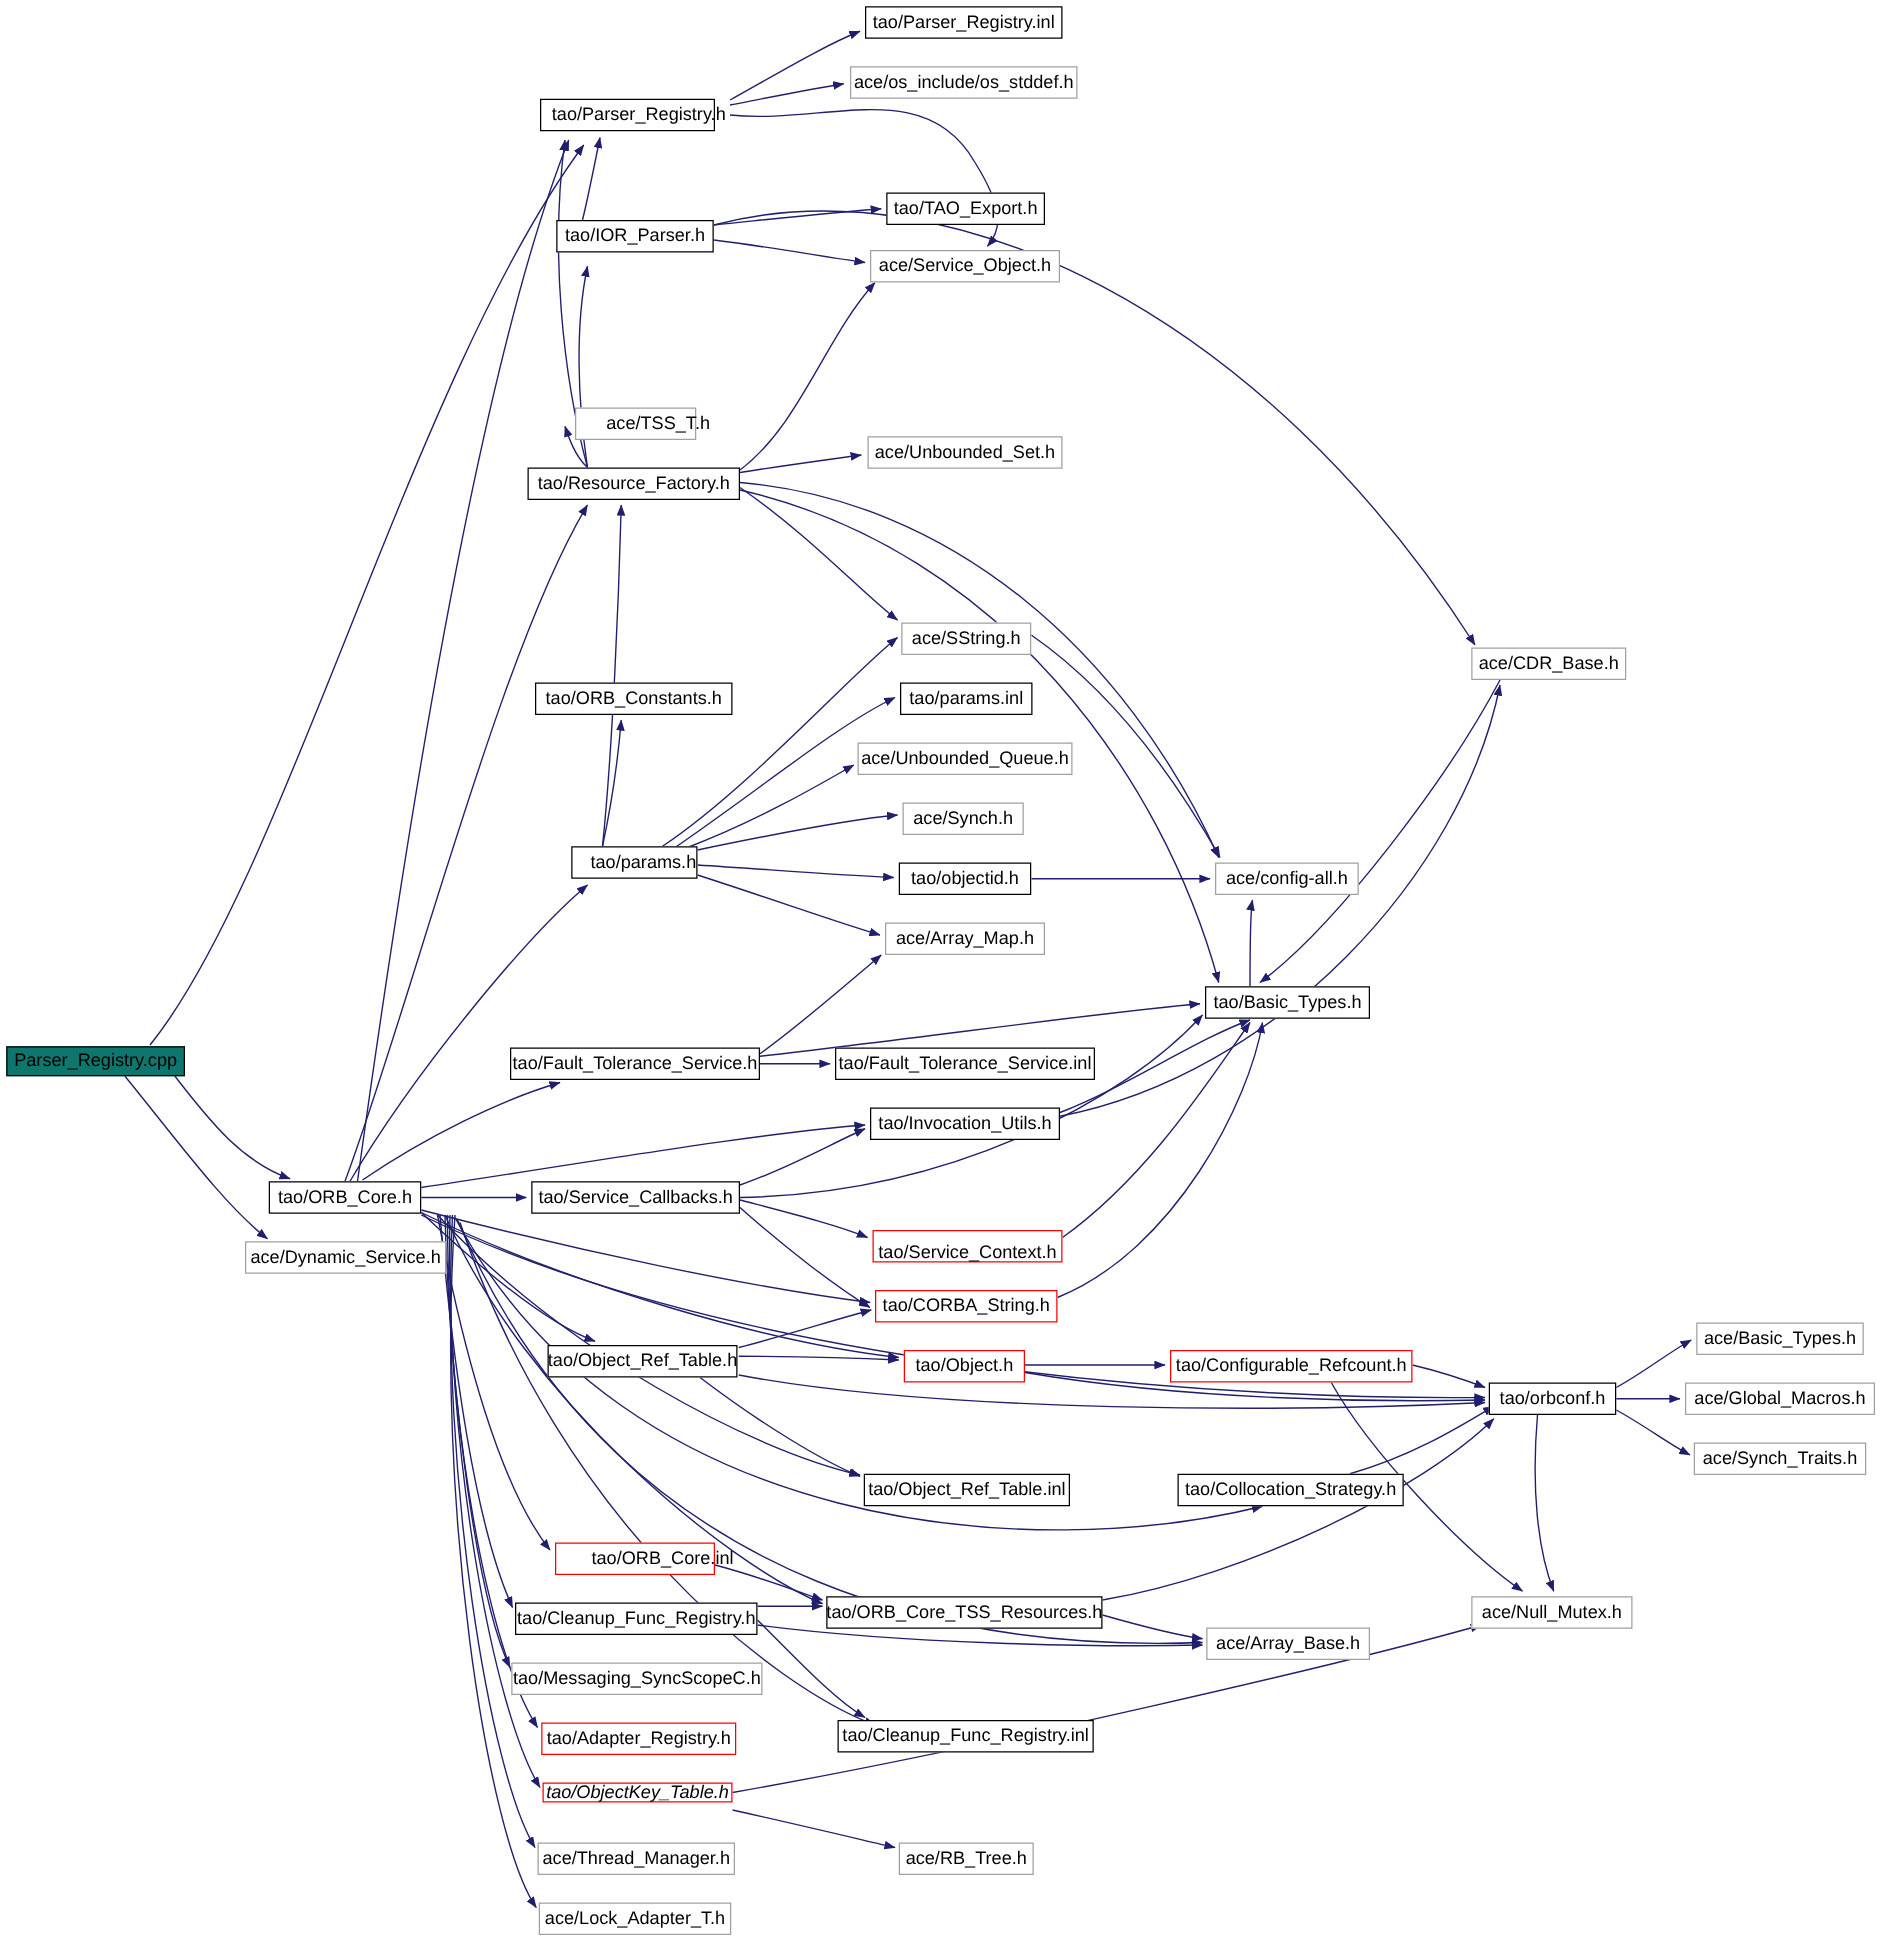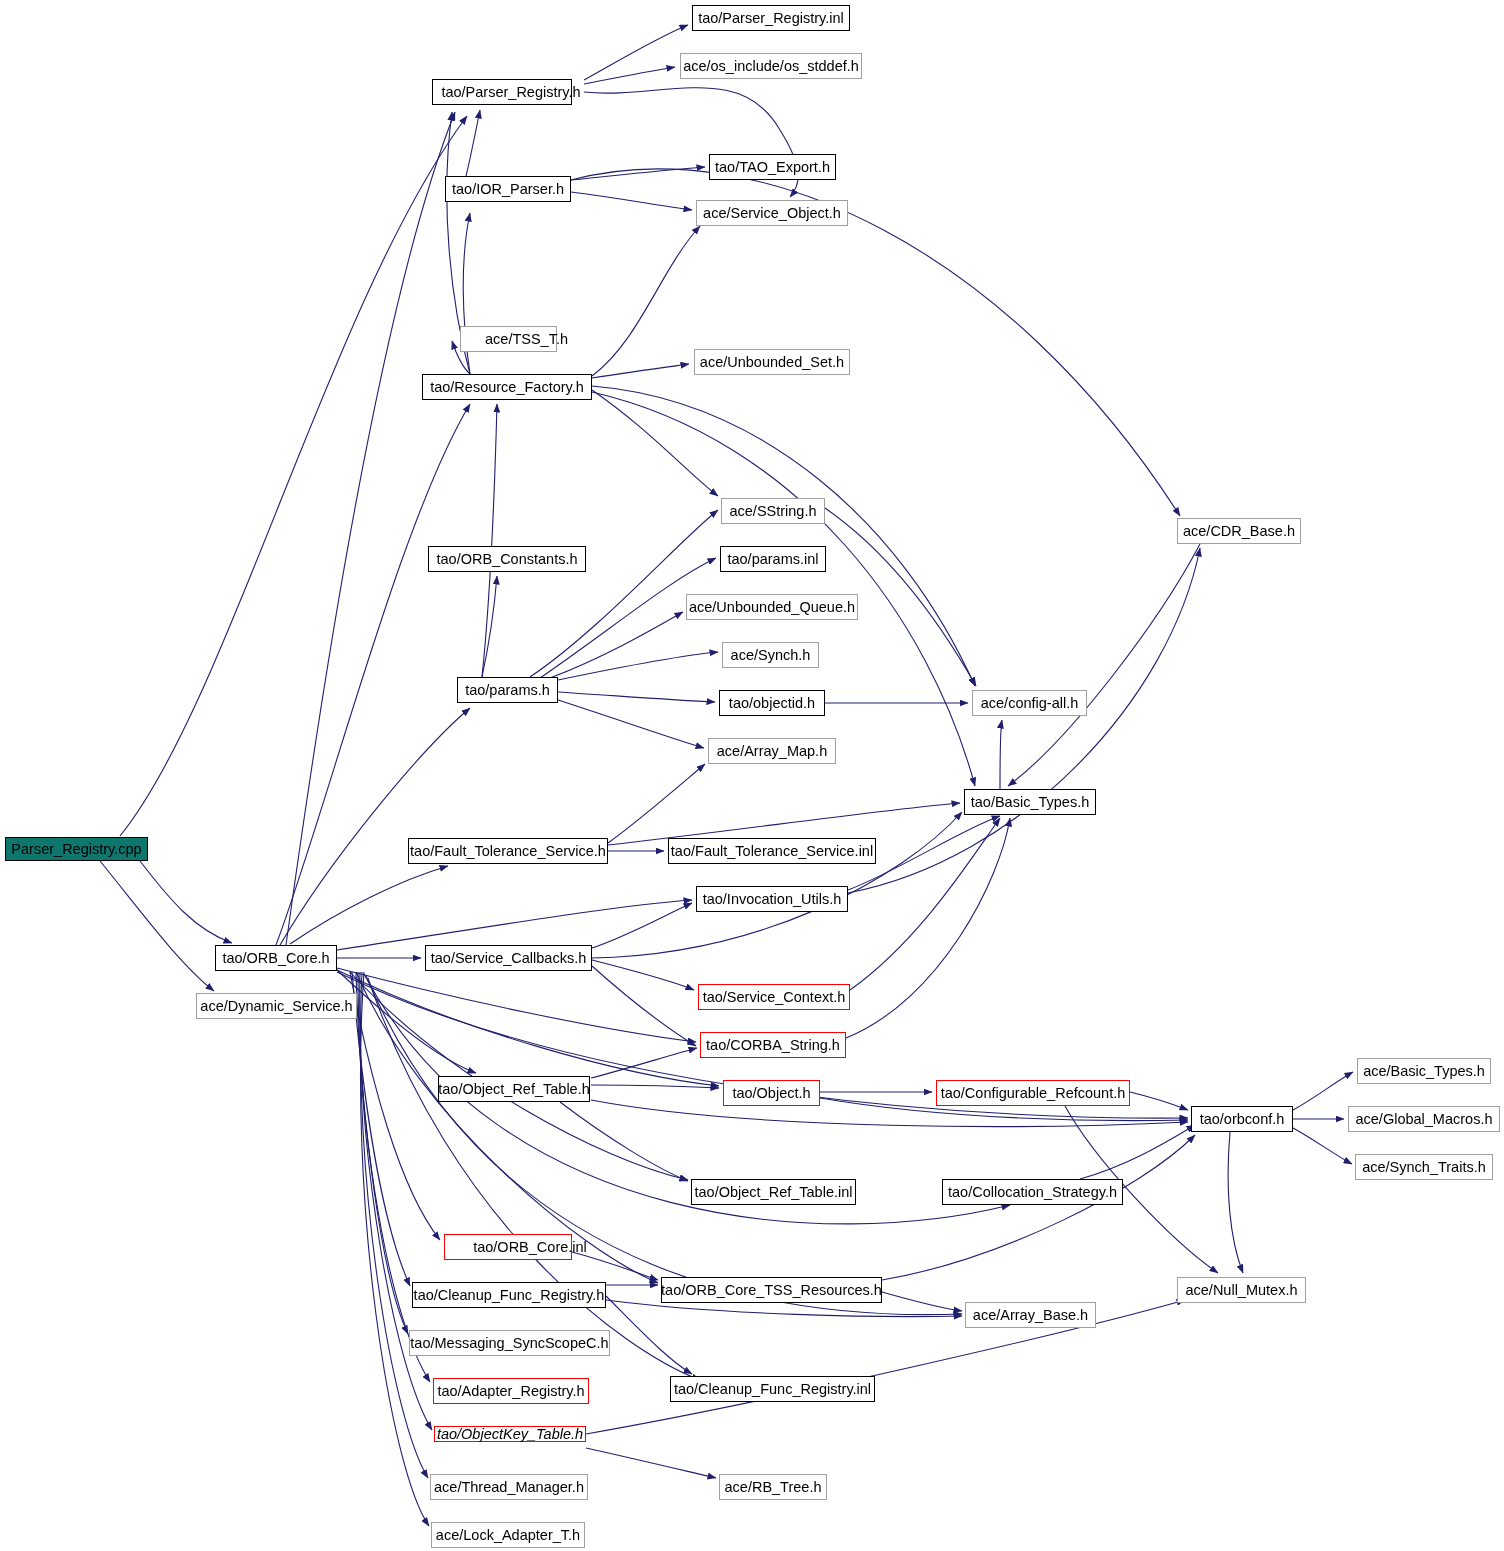--- a/index.html
+++ b/index.html
@@ -162,21 +162,21 @@
       </div>
       <div class="node-box black-border" style="left: 720px; top: 546px; width: 106px; height: 26px;">
         <span class="node-label">tao/params.inl</span>
       </div>
       <div class="node-box grey-border" style="left: 686px; top: 594px; width: 172px; height: 26px;">
         <span class="node-label">ace/Unbounded_Queue.h</span>
       </div>
       <div class="node-box grey-border" style="left: 722px; top: 642px; width: 97px; height: 26px;">
         <span class="node-label">ace/Synch.h</span>
       </div>
-      <div class="node-box black-border" style="left: 457px; top: 677px; width: 101px; height: 26px;">
+      <div class="node-box black-border" style="left: 457px; top: 677px; width: 101px; height: 26px; justify-content: flex-end;">
         <span class="node-label">tao/params.h</span>
       </div>
       <div class="node-box black-border" style="left: 719px; top: 690px; width: 106px; height: 26px;">
         <span class="node-label">tao/objectid.h</span>
       </div>
       <div class="node-box grey-border" style="left: 972px; top: 690px; width: 115px; height: 26px;">
         <span class="node-label">ace/config-all.h</span>
       </div>
       <div class="node-box grey-border" style="left: 708px; top: 738px; width: 128px; height: 26px;">
         <span class="node-label">ace/Array_Map.h</span>
@@ -195,21 +195,21 @@
       </div>
       <div class="node-box black-border" style="left: 215px; top: 945px; width: 122px; height: 26px;">
         <span class="node-label">tao/ORB_Core.h</span>
       </div>
       <div class="node-box black-border" style="left: 425px; top: 945px; width: 167px; height: 26px;">
         <span class="node-label">tao/Service_Callbacks.h</span>
       </div>
       <div class="node-box grey-border" style="left: 196px; top: 993px; width: 161px; height: 26px;">
         <span class="node-label">ace/Dynamic_Service.h</span>
       </div>
-      <div class="node-box red-border" style="left: 698px; top: 984px; width: 152px; height: 26px;">
+      <div class="node-box red-border" style="left: 698px; top: 984px; width: 152px; height: 26px; align-items: flex-end;">
         <span class="node-label">tao/Service_Context.h</span>
       </div>
       <div class="node-box red-border" style="left: 700px; top: 1032px; width: 146px; height: 26px;">
         <span class="node-label">tao/CORBA_String.h</span>
       </div>
       <div class="node-box black-border" style="left: 438px; top: 1076px; width: 152px; height: 26px;">
         <span class="node-label">tao/Object_Ref_Table.h</span>
       </div>
       <div class="node-box red-border" style="left: 723px; top: 1080px; width: 97px; height: 26px;">
         <span class="node-label">tao/Object.h</span>

